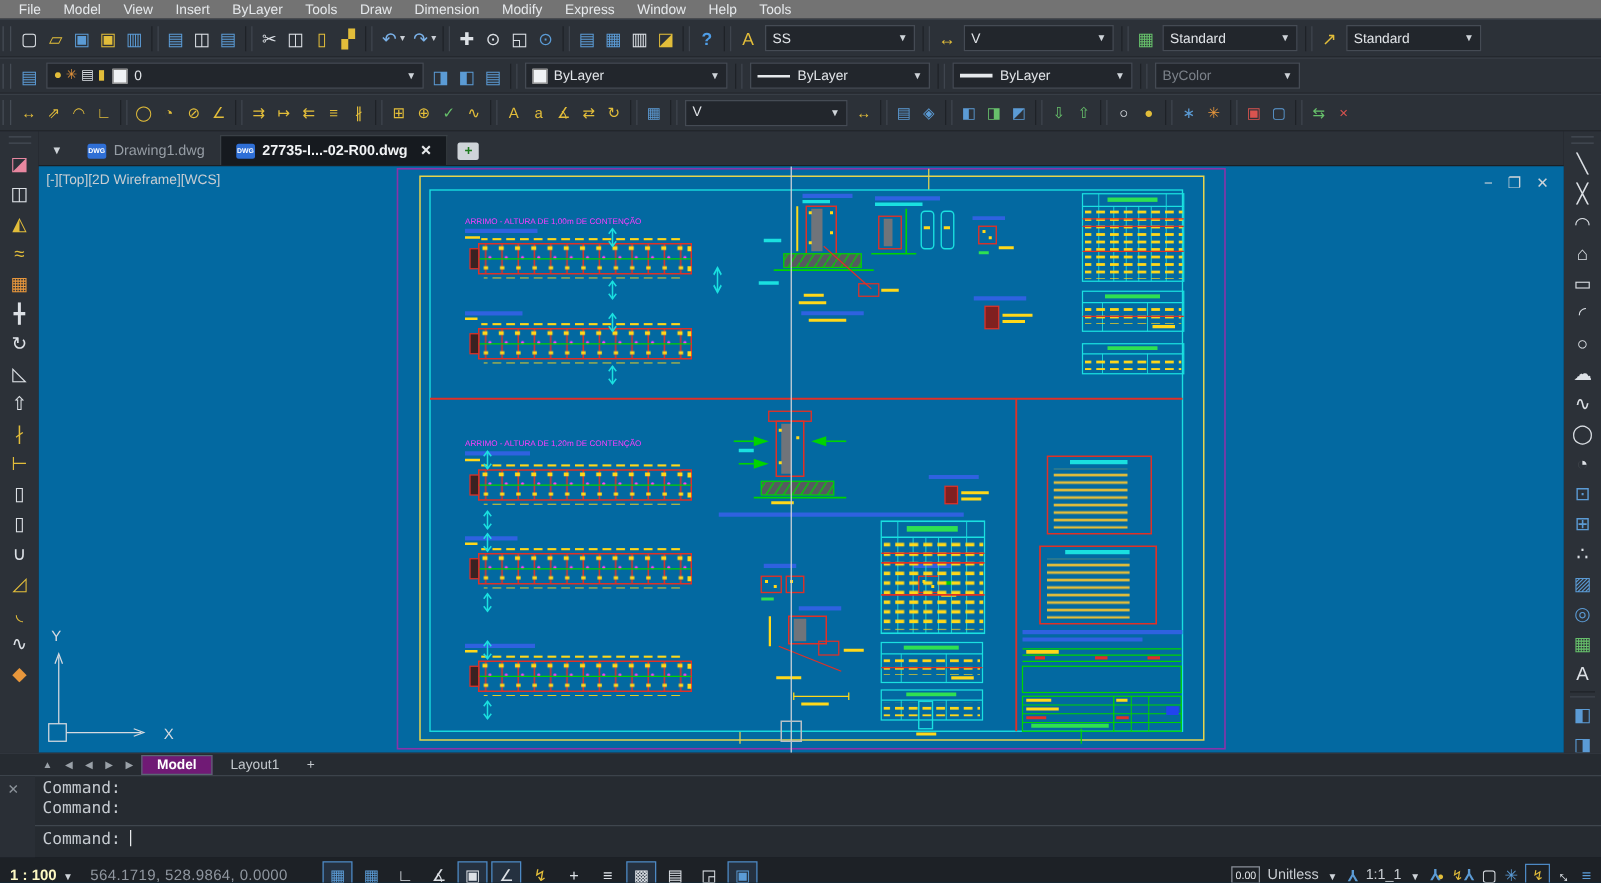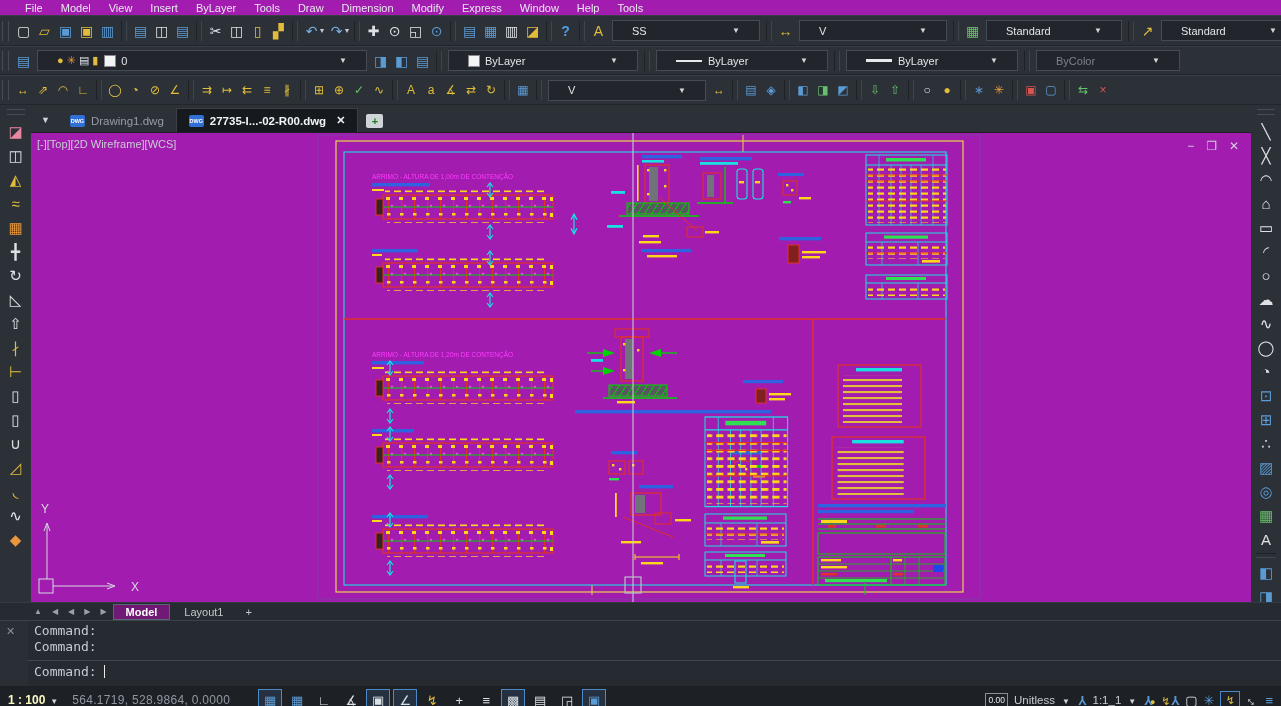--- a/index.html
+++ b/index.html
@@ -1,35 +1,35 @@
 <!DOCTYPE html>
 <html><head>
 <meta charset="utf-8">
 <style>
   html,body{margin:0;padding:0;background:#15181c;width:1281px;height:706px;overflow:hidden;
     font-family:"Liberation Sans",sans-serif;-webkit-font-smoothing:antialiased;}
   .app{width:1281px;height:706px;display:flex;flex-direction:column;}
 
   
-  .menubar{height:15px;background:#a21caf;display:flex;align-items:center;padding-left:16px;flex:none;}
+  .menubar{height:15px;background:#737373;display:flex;align-items:center;padding-left:6px;flex:none;}
   .menubar .mi{color:#e6e9ec;font-size:11px;padding:0 9px;cursor:default;}
 
   
   .tbrow{background:#2c3138;display:flex;align-items:center;flex:none;border-top:1px solid #383e46;border-bottom:1px solid #22262b;}
   .row1{height:29px;} .row2{height:27px;} .row3{height:28px;}
   .tbi{width:21px;height:21px;display:inline-flex;align-items:center;justify-content:center;
     font-size:14px;line-height:1;cursor:default;flex:none;}
   .row3 .tbi{font-size:12px;width:20px;}
   .tsep{width:4px;height:20px;border-left:1px solid #1e2227;border-right:1px solid #3f454e;margin:0 3px;flex:none;}
   .grip{width:5px;height:20px;border-left:1px solid #454c55;border-right:1px solid #454c55;margin:0 4px 0 2px;flex:none;}
   .tcar{font-size:8px;color:#c9ced4;margin:0 2px 0 -2px;}
   .cw{color:#dde1e6}.cy{color:#e2bd3a}.cb{color:#5b9bd5}.cb2{color:#7ab1e8}.co{color:#e8973c}
   .cr{color:#d9534f}.cg2{color:#67c06b}.cpk{color:#e887a0}.chelp{color:#4f9ee8;font-weight:bold}
   .combo{height:19px;background:#22262c;border:1px solid #454b54;display:flex;align-items:center;
-    padding:0 19px;font-size:11px;color:#e2e5e9;margin:0 3px;flex:none;cursor:default;}
+    padding:0 5px;font-size:11px;color:#e2e5e9;margin:0 3px;flex:none;cursor:default;}
   .combo .car{margin-left:auto;font-size:8px;color:#cfd4d9;padding-left:6px;}
   .combo.dis{color:#7c828a;}
   .swatch{width:10px;height:10px;background:#f2f4f6;border:1px solid #888;margin-right:5px;flex:none;}
   .lglyph{width:26px;border-top:2px solid #e6e9ec;margin-right:6px;flex:none;}
   .lglyph.thick{border-top-width:3px;}
   .minis{display:flex;align-items:center;gap:3px;margin-right:6px;}
   .minis span{font-size:11px;line-height:1;}
 
   
   .main{flex:none;height:497px;display:flex;}
@@ -45,21 +45,21 @@
   .tabmenu{color:#cfd4d9;font-size:9px;padding:0 8px 7px 10px;cursor:default;}
   .dtab{height:23px;display:flex;align-items:center;padding:0 12px;font-size:11.5px;color:#969da5;gap:6px;cursor:default;}
   .dtab.active{background:#161a1f;color:#f2f4f6;font-weight:bold;border:1px solid #3a4046;border-bottom:none;}
   .dwgic{width:15px;height:12px;background:#2f6fd6;border-radius:2px;color:#fff;font-size:5.5px;font-weight:bold;
     display:flex;align-items:center;justify-content:center;flex:none;}
   .tclose{color:#e8eaec;font-size:11px;margin-left:4px;}
   .newtab{width:17px;height:14px;background:#cfd4d9;border-radius:2px;margin:0 0 4px 8px;color:#1e7a1e;
     font-weight:bold;font-size:11px;display:flex;align-items:center;justify-content:center;}
 
   
-  .canvas{flex:1;background:#a21caf;position:relative;overflow:hidden;}
+  .canvas{flex:1;background:#0369a1;position:relative;overflow:hidden;}
   .vplabel{position:absolute;left:6px;top:5px;color:#c8cdd2;font-size:11px;z-index:3;cursor:default;}
   .winctl{position:absolute;right:12px;top:6px;z-index:3;display:flex;gap:12px;color:#cfd4d9;font-size:12px;}
   .winctl span{cursor:default;}
   svg.draw{position:absolute;left:0;top:0;}
 
   
   .laytabs{height:17px;background:#262b31;display:flex;align-items:center;flex:none;padding-left:30px;gap:2px;border-top:1px solid #343a42;}
   .navb{color:#9aa1a8;font-size:8px;padding:0 4px;}
   .ltab{font-size:11px;padding:1px 12px;color:#c3c8cd;cursor:default;}
   .ltab.active{background:#701a75;color:#ffffff;font-weight:bold;border:1px solid #5a6673;}

